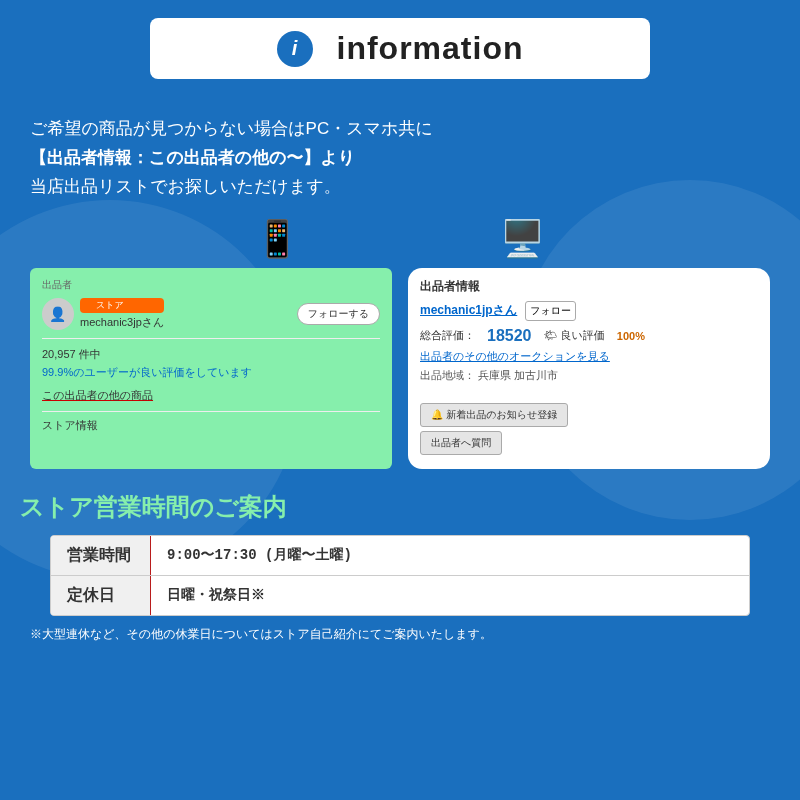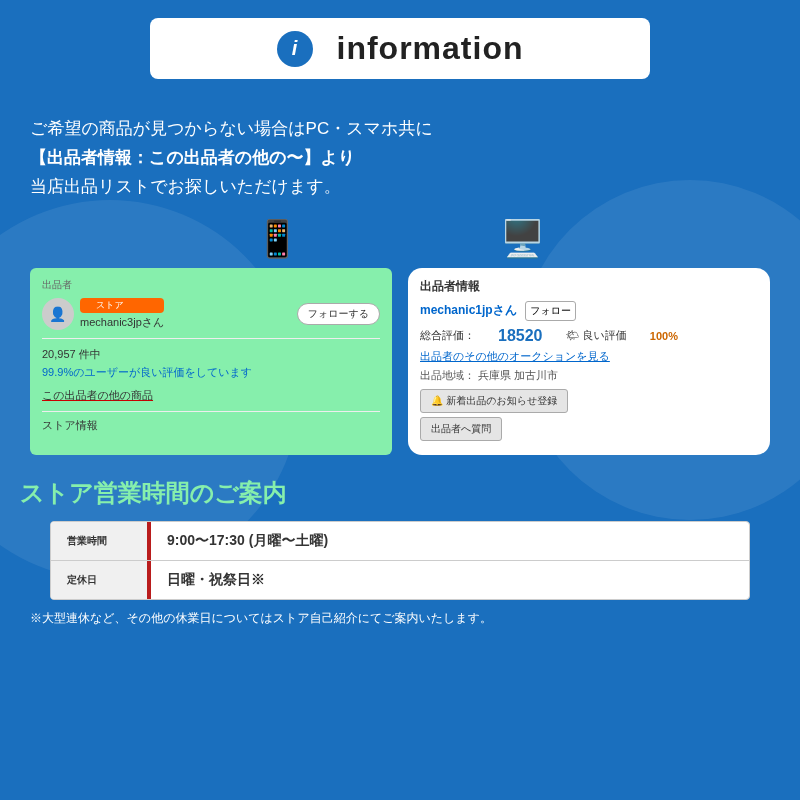--- a/index.html
+++ b/index.html
@@ -201,32 +201,33 @@
     .pc-seller-row {
       display: flex;
       align-items: center;
       gap: 8px;
       margin-bottom: 6px;
     }
     .pc-seller-name {
       font-size: 12px;
       color: #0066cc;
       font-weight: bold;
+      text-decoration: underline;
     }
     .pc-follow-btn {
       border: 1px solid #aaa;
       border-radius: 3px;
       padding: 2px 4px;
       font-size: 10px;
       background: white;
     }
     .pc-rating-row {
       display: flex;
       align-items: center;
-      gap: 23px;
+      gap: 12px;
       margin-bottom: 4px;
       font-size: 11px;
     }
     .pc-rating-num {
       font-size: 16px;
       font-weight: bold;
       color: #1a6fbe;
     }
     .pc-good-rating {
       color: #cc6600;
@@ -235,21 +236,21 @@
     .pc-auction-link {
       font-size: 11px;
       color: #0066cc;
       text-decoration: underline;
       margin-bottom: 4px;
       display: block;
     }
     .pc-location {
       font-size: 11px;
       color: #555;
-      margin-bottom: 6px;
+      margin-bottom: 20px;
     }
     .pc-btn {
       border: 1px solid #aaa;
       border-radius: 3px;
       padding: 4px 10px;
       font-size: 10px;
       background: #e5e5e5;
       margin-bottom: 4px;
       display: flex;
       align-items: center;
@@ -276,38 +277,39 @@
     .hours-row {
       display: flex;
       align-items: stretch;
     }
     .hours-row:not(:last-child) {
       border-bottom: 1px solid #ccc;
     }
     .hours-label {
       background: #f0f0f0;
       padding: 9px 16px;
-      font-size: 10px;
+      font-size: 16px;
       font-weight: bold;
       color: #333;
       min-width: 100px;
       display: flex;
       align-items: center;
-      border-right: 4px solid #b91c1c;
+      border-right: 1px solid #b91c1c;
     }
     .hours-value {
       padding: 10px 16px;
       font-size: 14px;
       color: #333;
       display: flex;
       align-items: center;
       flex: 1;
     }
     .hours-value.bold {
       font-weight: bold;
+      font-family: Liberation Mono, monospace;
     }
 
     .footer-note {
       color: white;
       font-size: 12px;
       text-align: left;
       padding: 0 10px;
     }
   </style>
 </head>

